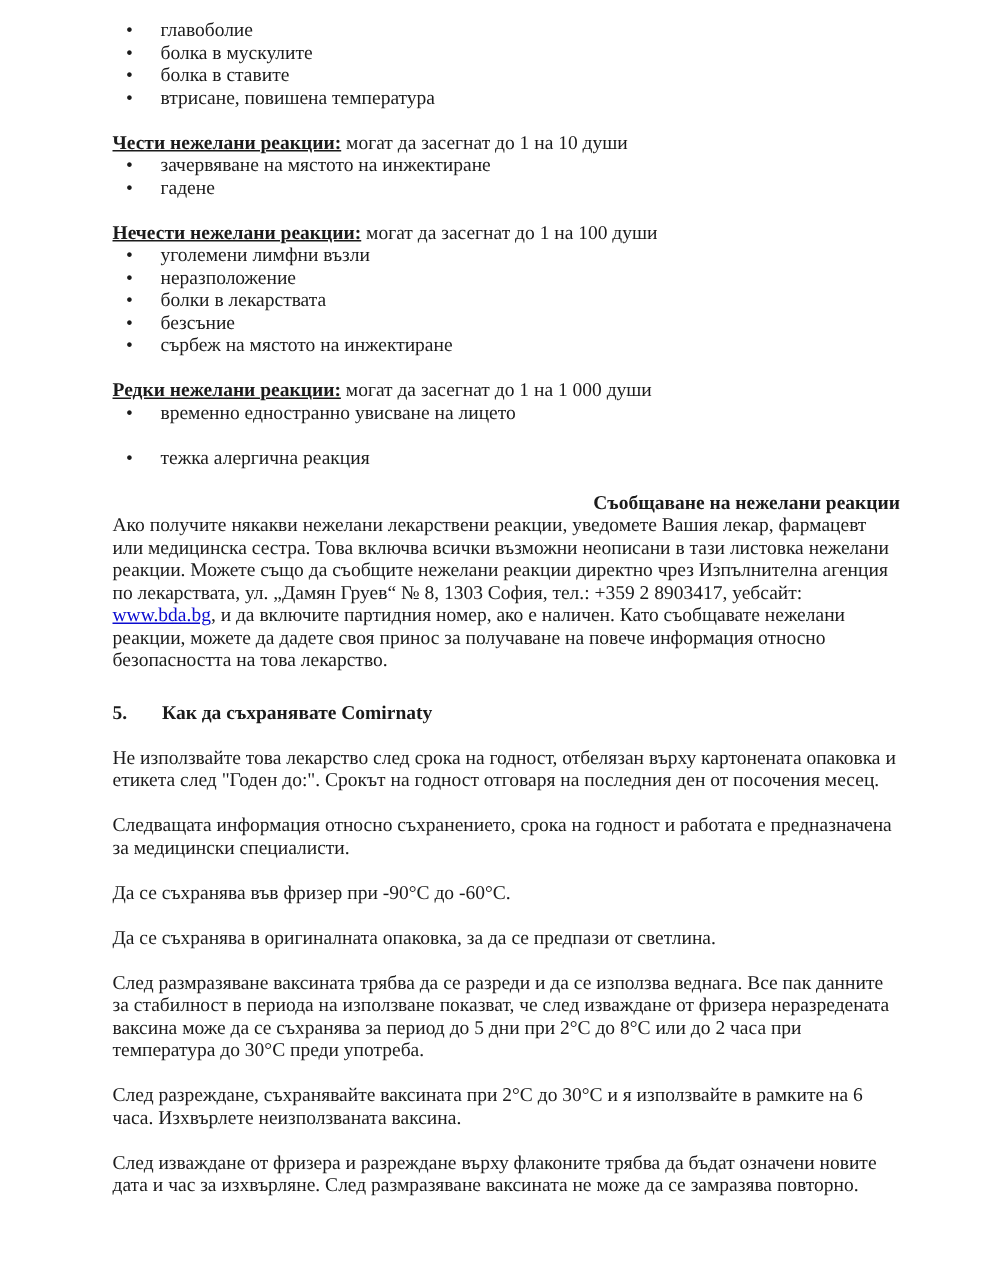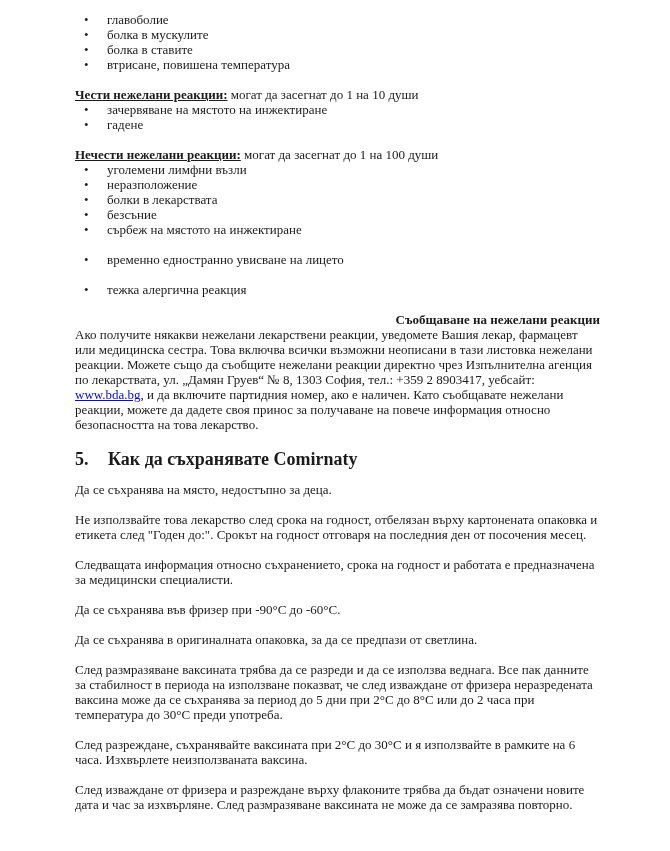--- a/index.html
+++ b/index.html
@@ -21,21 +21,21 @@
   .btext { flex: 1 1 auto; }
 
   .group { margin-bottom: 15px; }
   .group ul.blist { margin-bottom: 0; }
   .freq-label { font-weight: bold; text-decoration: underline; }
   .bold-heading { font-weight: bold; text-align: right; }
 
   .para { margin-bottom: 15px; }
 
   .sec-heading {
-    font-size: 18px;
+    font-size: 13px;
     line-height: 15px;
     font-weight: bold;
     margin: 20px 0 15px 0;
   }
   .sec-num { display: inline-block; width: 33px; }
 
   a.link { color: var(--link, #0b0bd0); text-decoration: underline; cursor: pointer; }
 </style>
 </head>
 <body>
@@ -95,20 +95,21 @@
           <span class="btext">безсъние</span>
         </li>
       <li class="bitem">
           <span class="bullet">•</span>
           <span class="btext">сърбеж на мястото на инжектиране</span>
         </li>
     </ul>
   </section>
 
   <section class="group">
+    <p class="freq-line"><span class="freq-label">Редки нежелани реакции:</span><span> могат да засегнат до 1 на 1 000 души</span></p>
     <ul class="blist">
       <li class="bitem">
           <span class="bullet">•</span>
           <span class="btext">временно едностранно увисване на лицето</span>
         </li>
     </ul>
   </section>
 
   <section class="group">
     <ul class="blist">
@@ -119,21 +120,20 @@
     </ul>
   </section>
 
   <section class="group">
     <p class="freq-line bold-heading">Съобщаване на нежелани реакции</p>
     <p><span>Ако получите някакви нежелани лекарствени реакции, уведомете Вашия лекар, фармацевт или медицинска сестра. Това включва всички възможни неописани в тази листовка нежелани реакции. Можете също да съобщите нежелани реакции директно чрез Изпълнителна агенция по лекарствата, ул. „Дамян Груев“ № 8, 1303 София, тел.: +359 2 8903417, уебсайт: </span><a class="link" href="#">www.bda.bg</a><span>, и да включите партидния номер, ако е наличен. Като съобщавате нежелани реакции, можете да дадете своя принос за получаване на повече информация относно безопасността на това лекарство.</span></p>
   </section>
 
   <h2 class="sec-heading"><span class="sec-num">5.</span><span>Как да съхранявате Comirnaty</span></h2>
 
-  <p class="para">Да се съхранява на място, недостъпно за деца.</p>
   <p class="para">Не използвайте това лекарство след срока на годност, отбелязан върху картонената опаковка и етикета след "Годен до:". Срокът на годност отговаря на последния ден от посочения месец.</p>
   <p class="para">Следващата информация относно съхранението, срока на годност и работата е предназначена за медицински специалисти.</p>
   <p class="para">Да се съхранява във фризер при -90°C до -60°C.</p>
   <p class="para">Да се съхранява в оригиналната опаковка, за да се предпази от светлина.</p>
   <p class="para">След размразяване ваксината трябва да се разреди и да се използва веднага. Все пак данните за стабилност в периода на използване показват, че след изваждане от фризера неразредената ваксина може да се съхранява за период до 5 дни при 2°C до 8°C или до 2 часа при температура до 30°C преди употреба.</p>
   <p class="para">След разреждане, съхранявайте ваксината при 2°C до 30°C и я използвайте в рамките на 6 часа. Изхвърлете неизползваната ваксина.</p>
   <p class="para">След изваждане от фризера и разреждане върху флаконите трябва да бъдат означени новите дата и час за изхвърляне. След размразяване ваксината не може да се замразява повторно.</p>
 
 </div>
 

